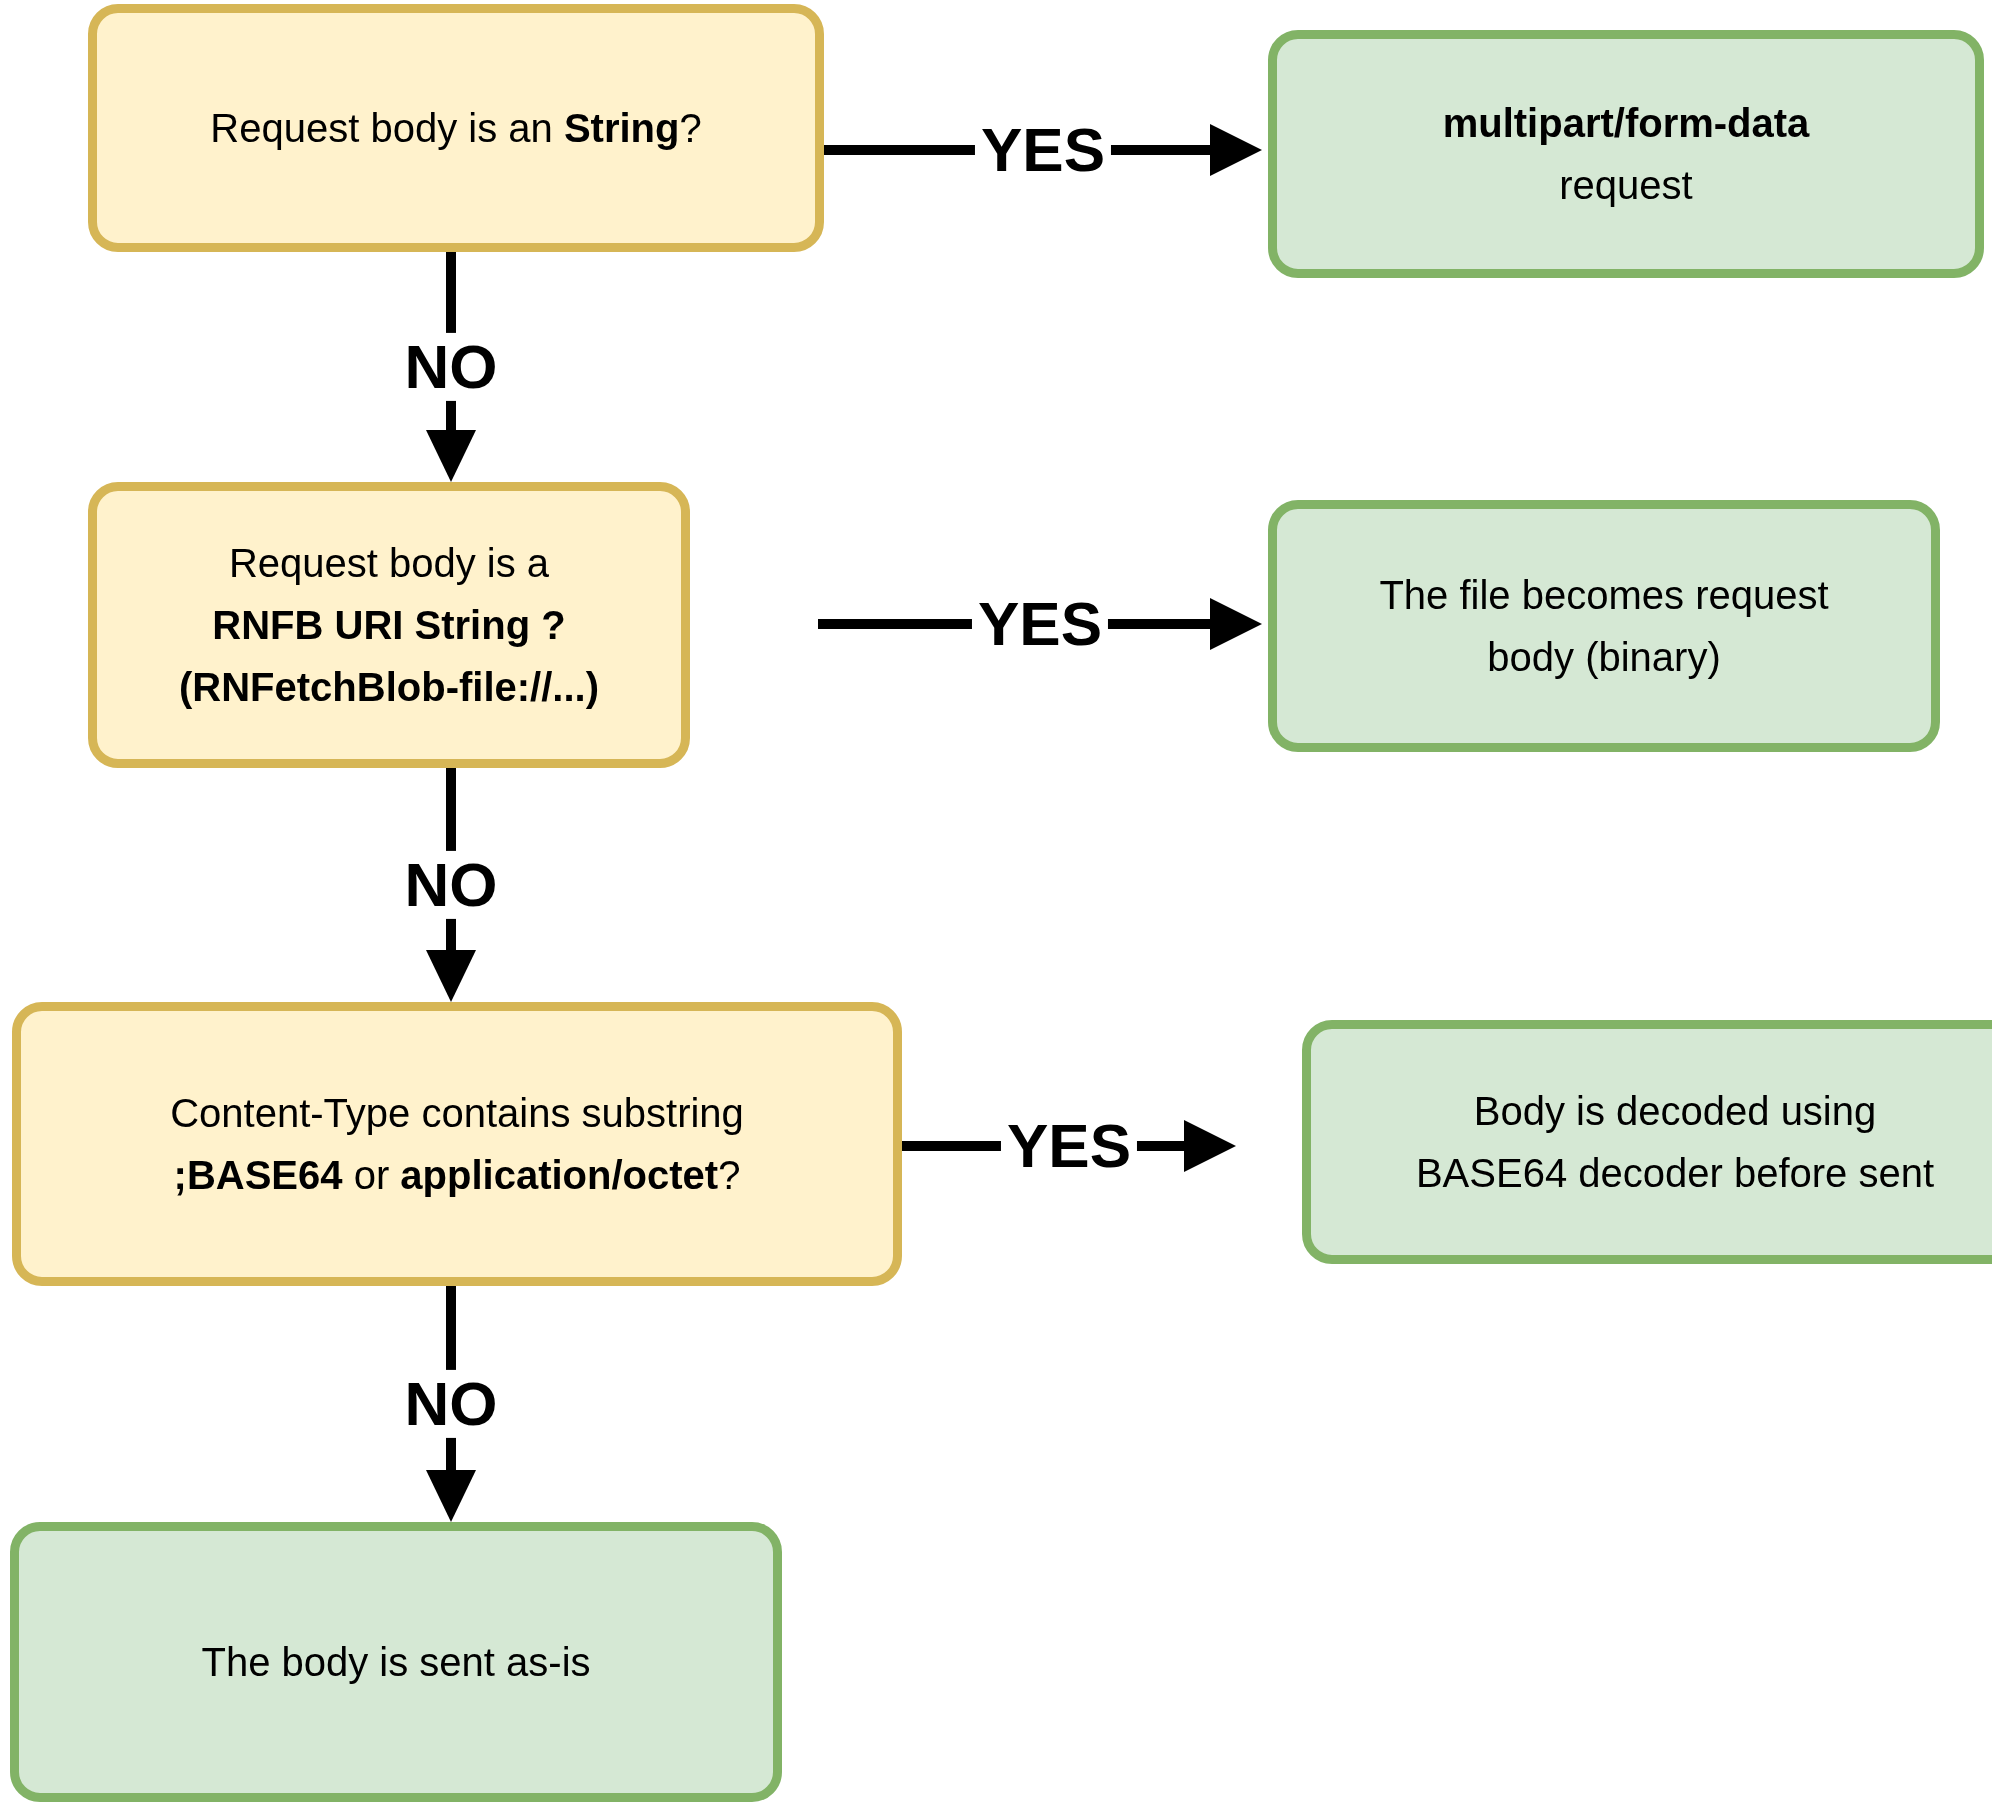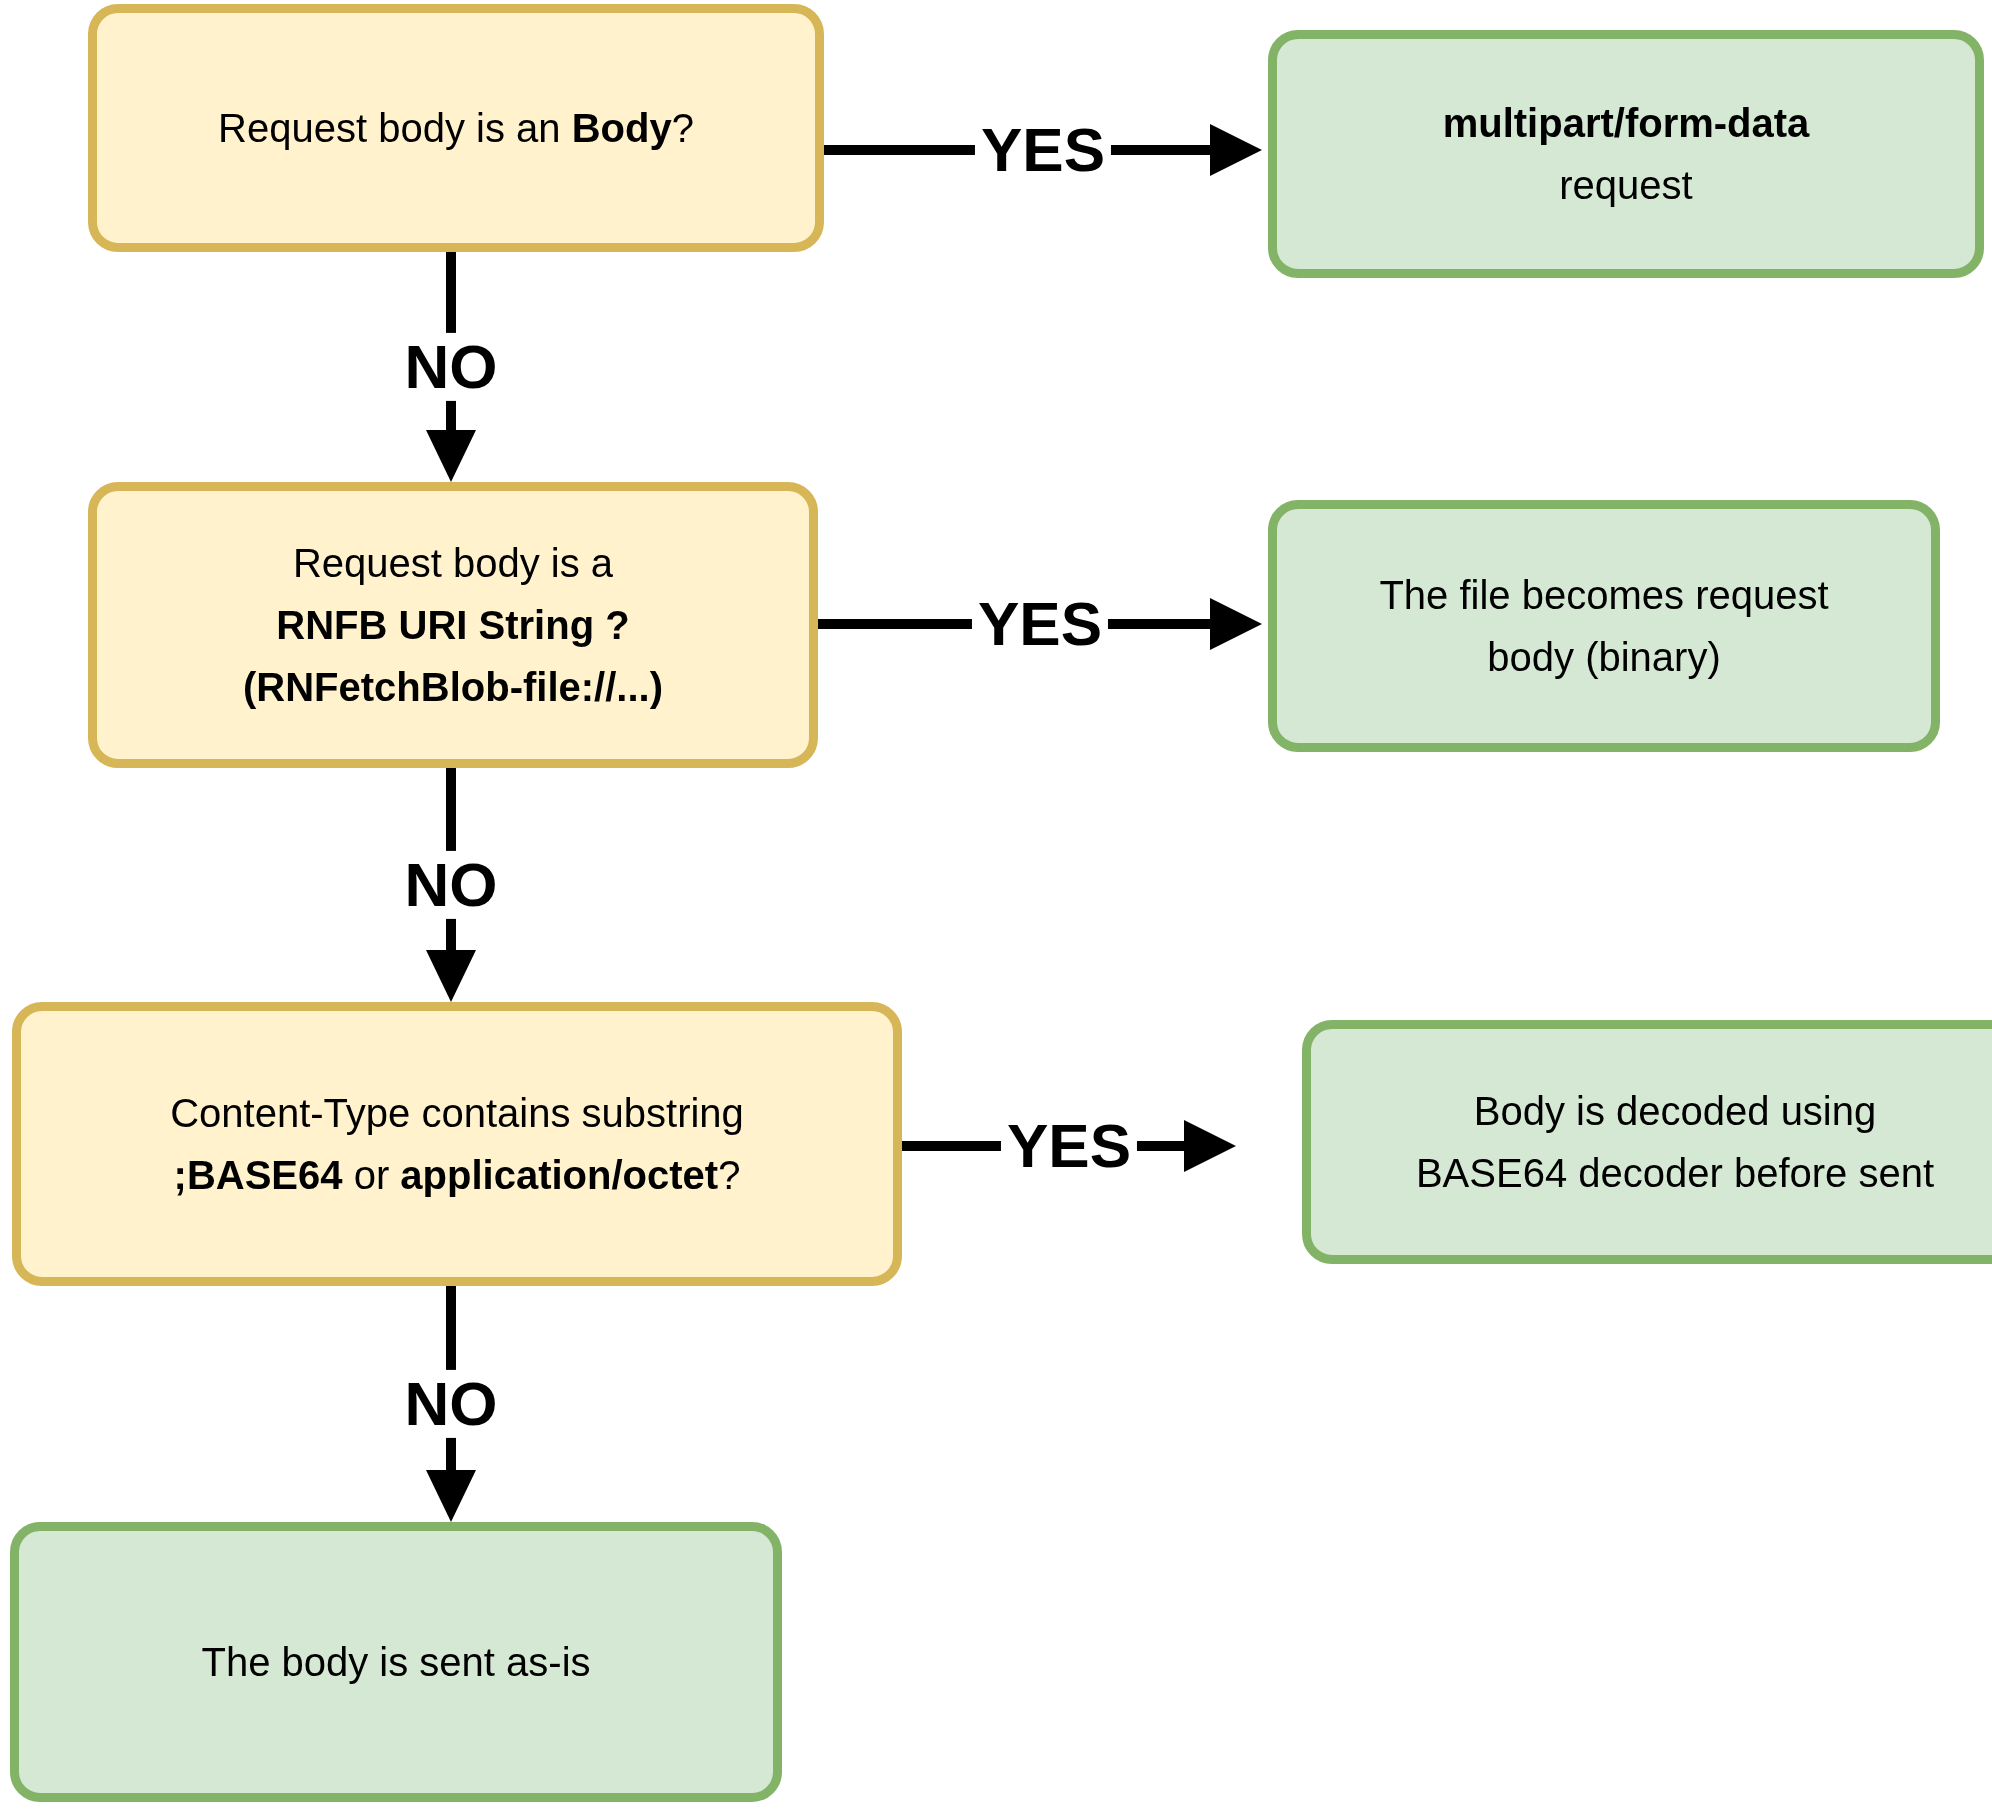--- a/index.html
+++ b/index.html
@@ -33,41 +33,41 @@
     position:absolute;left:50%;top:50%;transform:translate(-50%,-50%);
     background:#fff;padding:0 6px;font-weight:bold;font-size:62px;line-height:1.1;
   }
 </style>
 </head>
 <body>
 
 <div id="canvas">
 
   <div class="node decision" style="left:88px;top:4px;width:736px;height:248px;">
-      <div class="rt-line"><span>Request body is an </span><span class="b">Body</span><span>?</span></div>
+      <div class="rt-line"><span>Request body is an </span><span class="b">String</span><span>?</span></div>
     </div>
 
   <div class="node result" style="left:1268px;top:30px;width:716px;height:248px;">
       <div class="rt-line"><span class="b">multipart/form-data</span></div>
       <div class="rt-line"><span>request</span></div>
     </div>
 
   <div class="edge" style="left:824px;top:125px;width:438px;height:50px;">
     <div class="hline" style="left:0;right:48px;top:20px;"></div>
     <div class="head-right" style="right:0;top:-1px;"></div>
     <div class="edge-label">YES</div>
   </div>
 
   <div class="edge" style="left:426px;top:252px;width:50px;height:230px;">
     <div class="vline" style="top:0;bottom:48px;left:20px;"></div>
     <div class="head-down" style="bottom:0;left:0;"></div>
     <div class="edge-label">NO</div>
   </div>
 
-  <div class="node decision" style="left:88px;top:482px;width:730px;height:286px;">
+  <div class="node decision" style="left:88px;top:482px;width:602px;height:286px;">
       <div class="rt-line"><span>Request body is a</span></div>
       <div class="rt-line"><span class="b">RNFB URI String ?</span></div>
       <div class="rt-line"><span class="b">(RNFetchBlob-file://...)</span></div>
     </div>
 
   <div class="node result" style="left:1268px;top:500px;width:672px;height:252px;">
       <div class="rt-line"><span>The file becomes request</span></div>
       <div class="rt-line"><span>body (binary)</span></div>
     </div>
 

